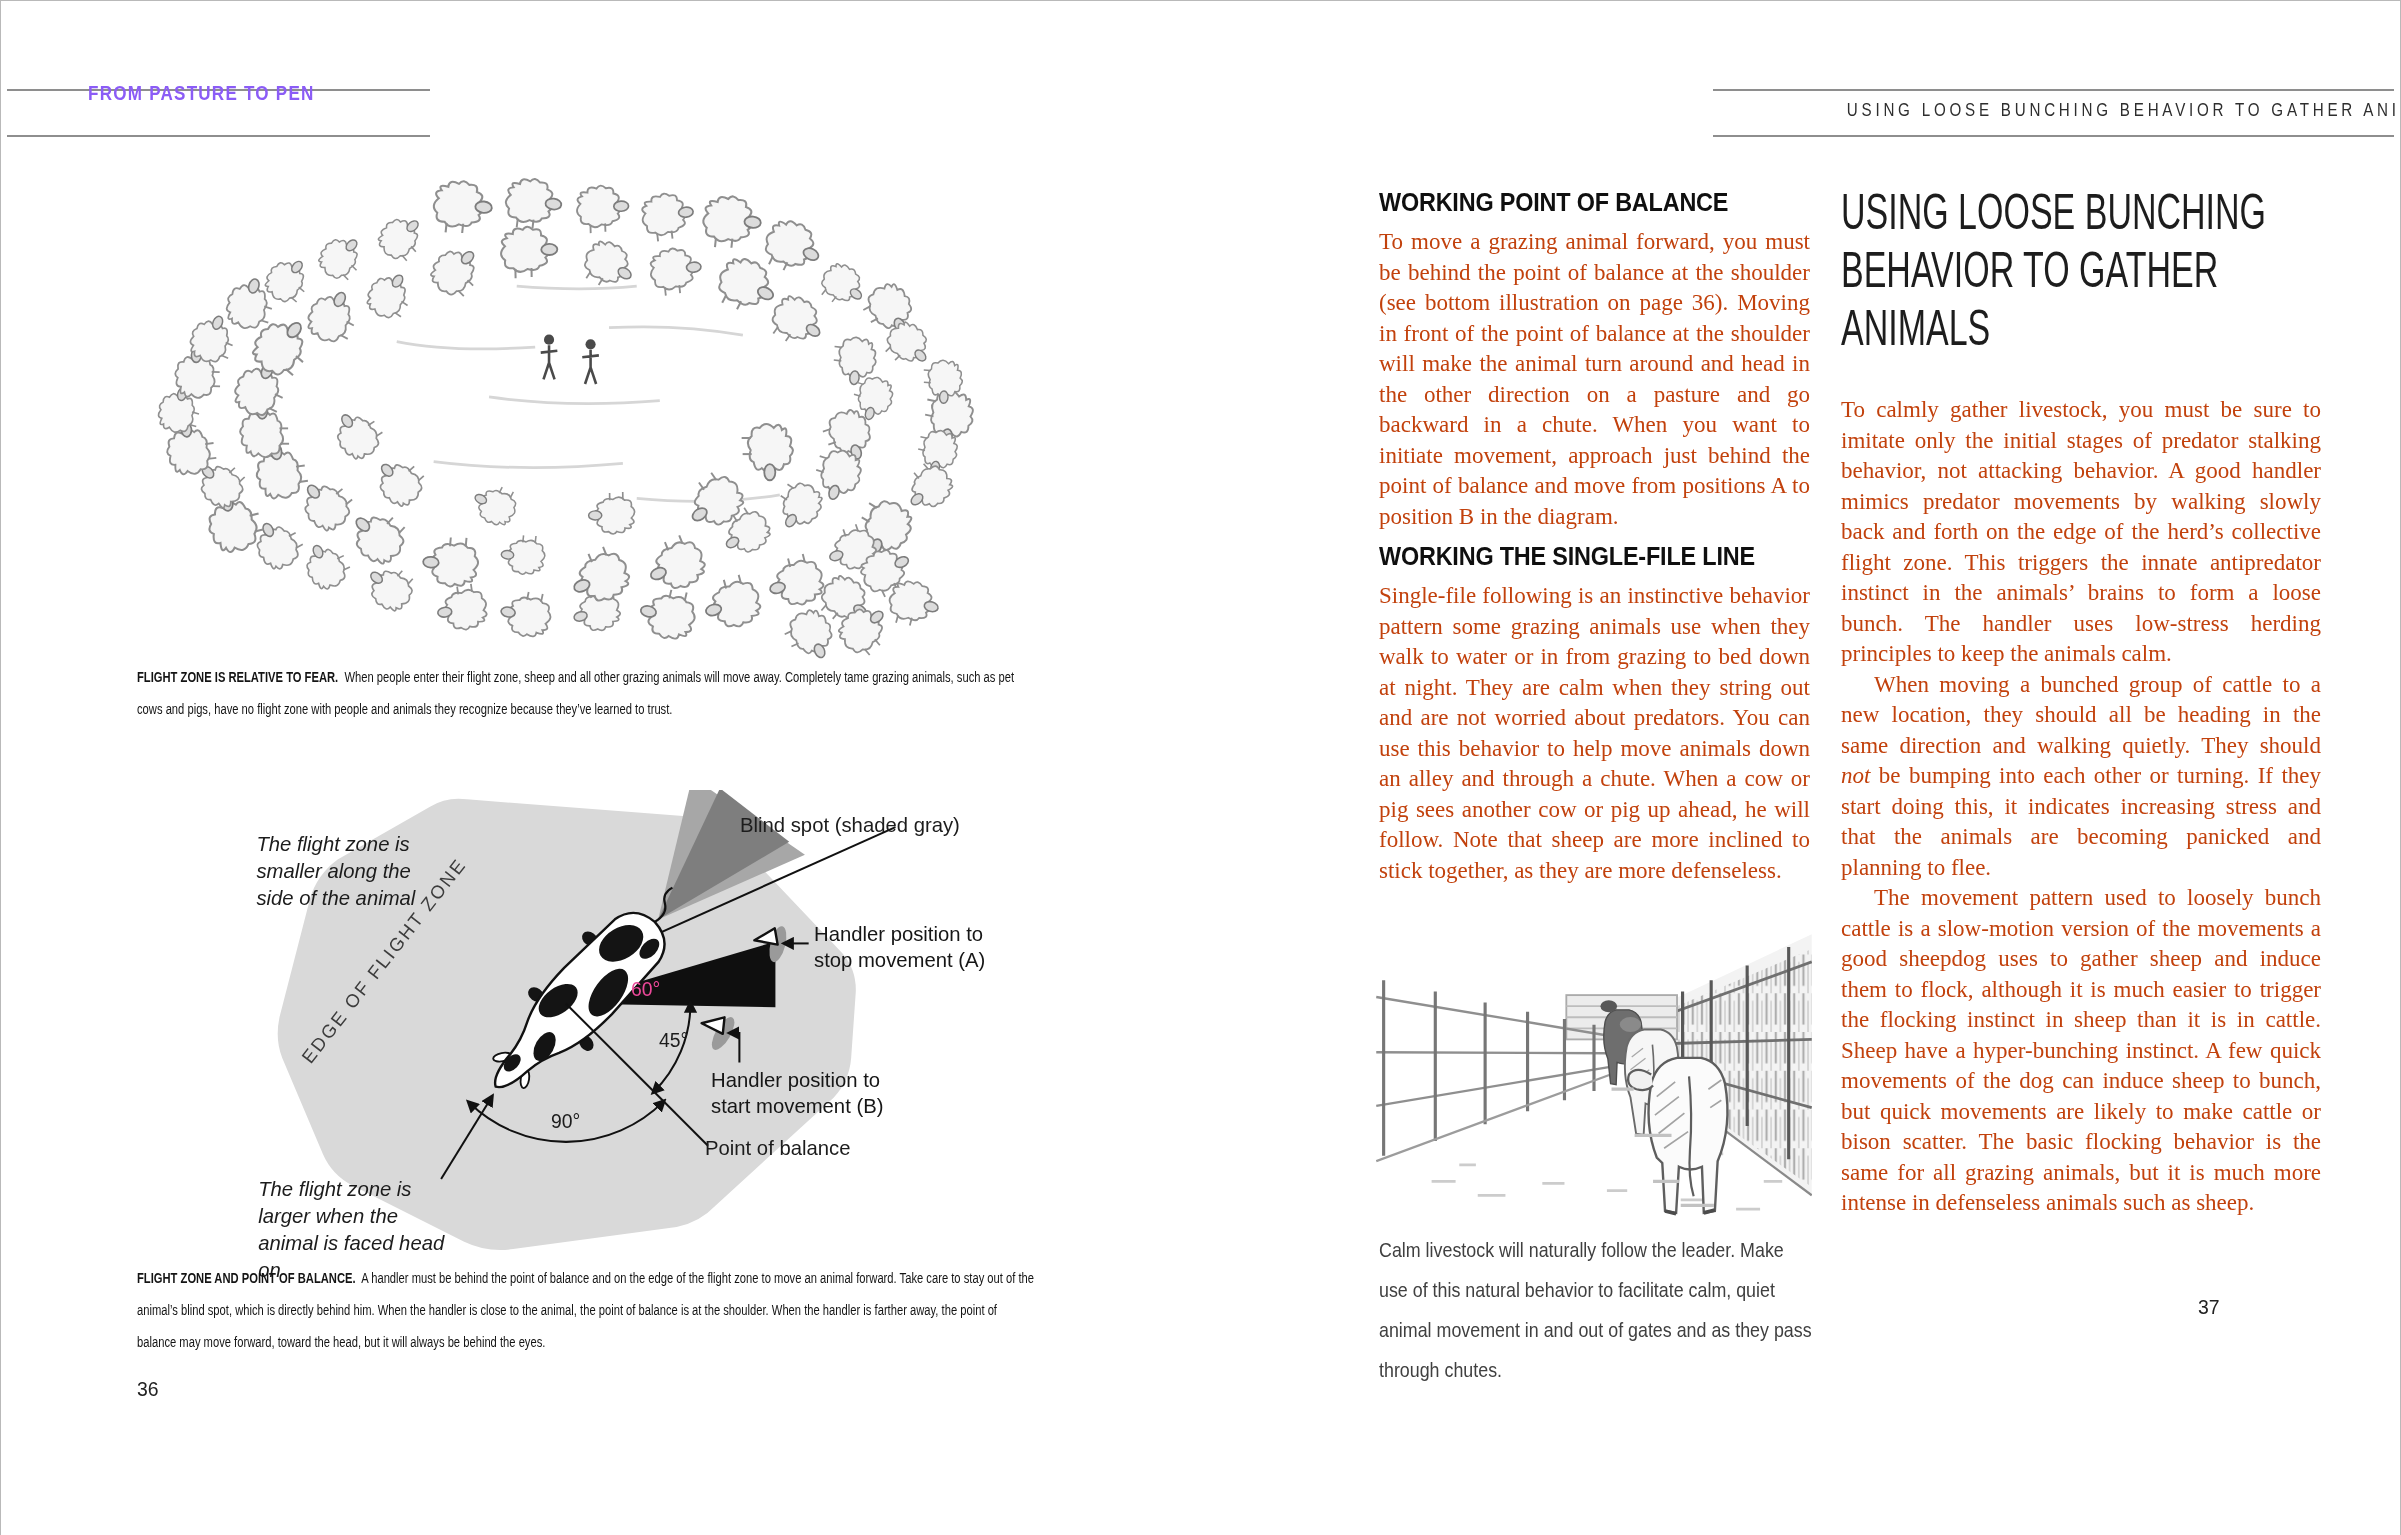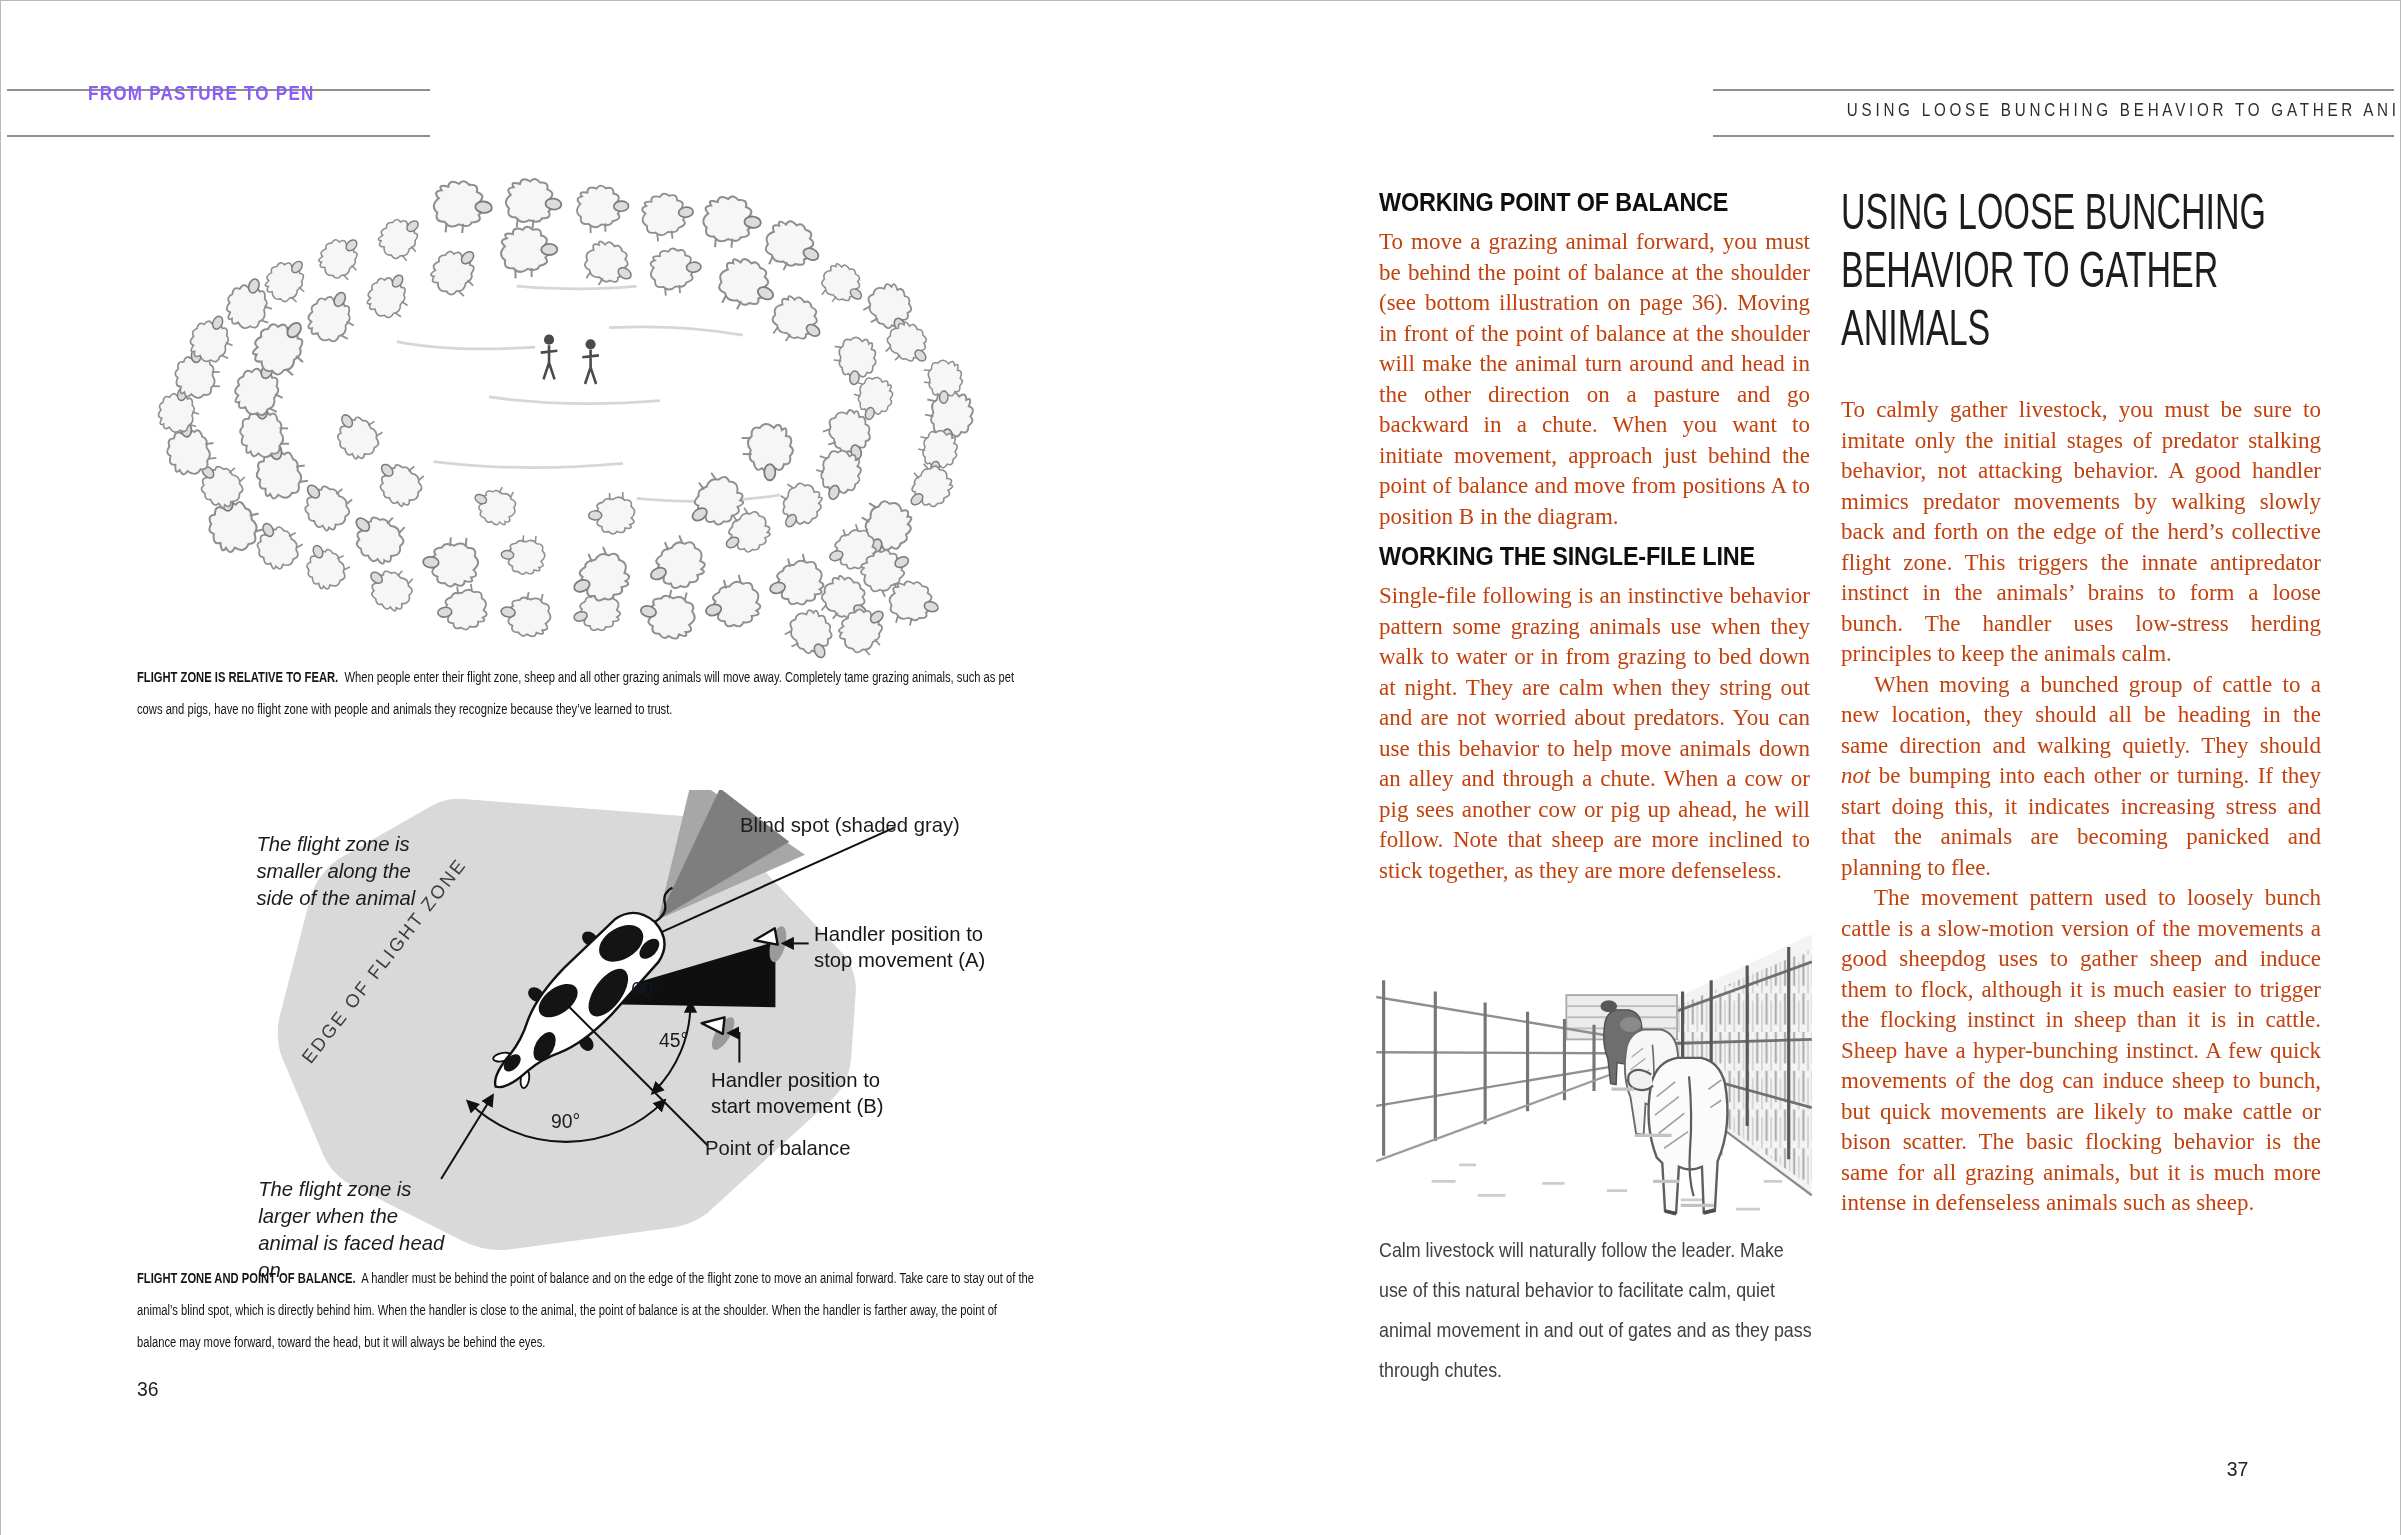--- a/index.html
+++ b/index.html
@@ -33,21 +33,21 @@
   .chapter-title{font-size:50px;line-height:58px;font-weight:400;color:#1d1d1d}
   .chapter-title .tl{transform:scaleX(.68);transform-origin:0 50%;white-space:nowrap}
 
   .pagenum{position:absolute;font-size:19.4px;color:#222}
 
   
   .diagram{position:absolute;left:249px;top:790px;width:785px;height:480px}
   .dlabel{position:absolute;font-size:20.3px;line-height:27px;color:#1c1c1c}
   .dlabel.it{font-style:italic}
   .dlabel.small{font-size:19.4px;line-height:24px}
-  .dlabel.white{color:#0f172a}
+  .dlabel.white{color:#ec4899}
   .edge-label{position:absolute;left:57px;top:260px;font-size:18.5px;letter-spacing:2.3px;color:#3c3c3c;white-space:nowrap;transform:rotate(-52deg);transform-origin:0 50%}
   .hlabel{position:absolute;font-size:20.3px;line-height:26px;color:#161616}
 </style>
 </head>
 <body>
 
 <div class="frame"></div>
 
 <section>
 
@@ -280,15 +280,15 @@
     <div class="tl">BEHAVIOR TO GATHER</div>
     <div class="tl">ANIMALS</div>
   </div>
 
   <div class="abs serif" style="left:1841px;top:395px;width:480px">
     <p>To calmly gather livestock, you must be sure to imitate only the initial stages of predator stalking behavior, not attacking behavior. A good handler mimics predator movements by walking slowly back and forth on the edge of the herd’s collective flight zone. This triggers the innate antipredator instinct in the animals’ brains to form a loose bunch. The handler uses low-stress herding principles to keep the animals calm.</p>
     <p class="pi"><span>When moving a bunched group of cattle to a new location, they should all be heading in the same direction and walking quietly. They should </span><span style="font-style: italic;">not</span><span> be bumping into each other or turning. If they start doing this, it indicates increasing stress and that the animals are becoming panicked and planning to flee.</span></p>
     <p class="pi">The movement pattern used to loosely bunch cattle is a slow-motion version of the movements a good sheepdog uses to gather sheep and induce them to flock, although it is much easier to trigger the flocking instinct in sheep than it is in cattle. Sheep have a hyper-bunching instinct. A few quick movements of the dog can induce sheep to bunch, but quick movements are likely to make cattle or bison scatter. The basic flocking behavior is the same for all grazing animals, but it is much more intense in defenseless animals such as sheep.</p>
   </div>
 
-  <div class="pagenum" style="left:2198px;top:1458px;width:79px;text-align:center">37</div>
+  <div class="pagenum" style="left:2198px;top:1296px;width:79px;text-align:left">37</div>
 </section>
 
 
 </body></html>

